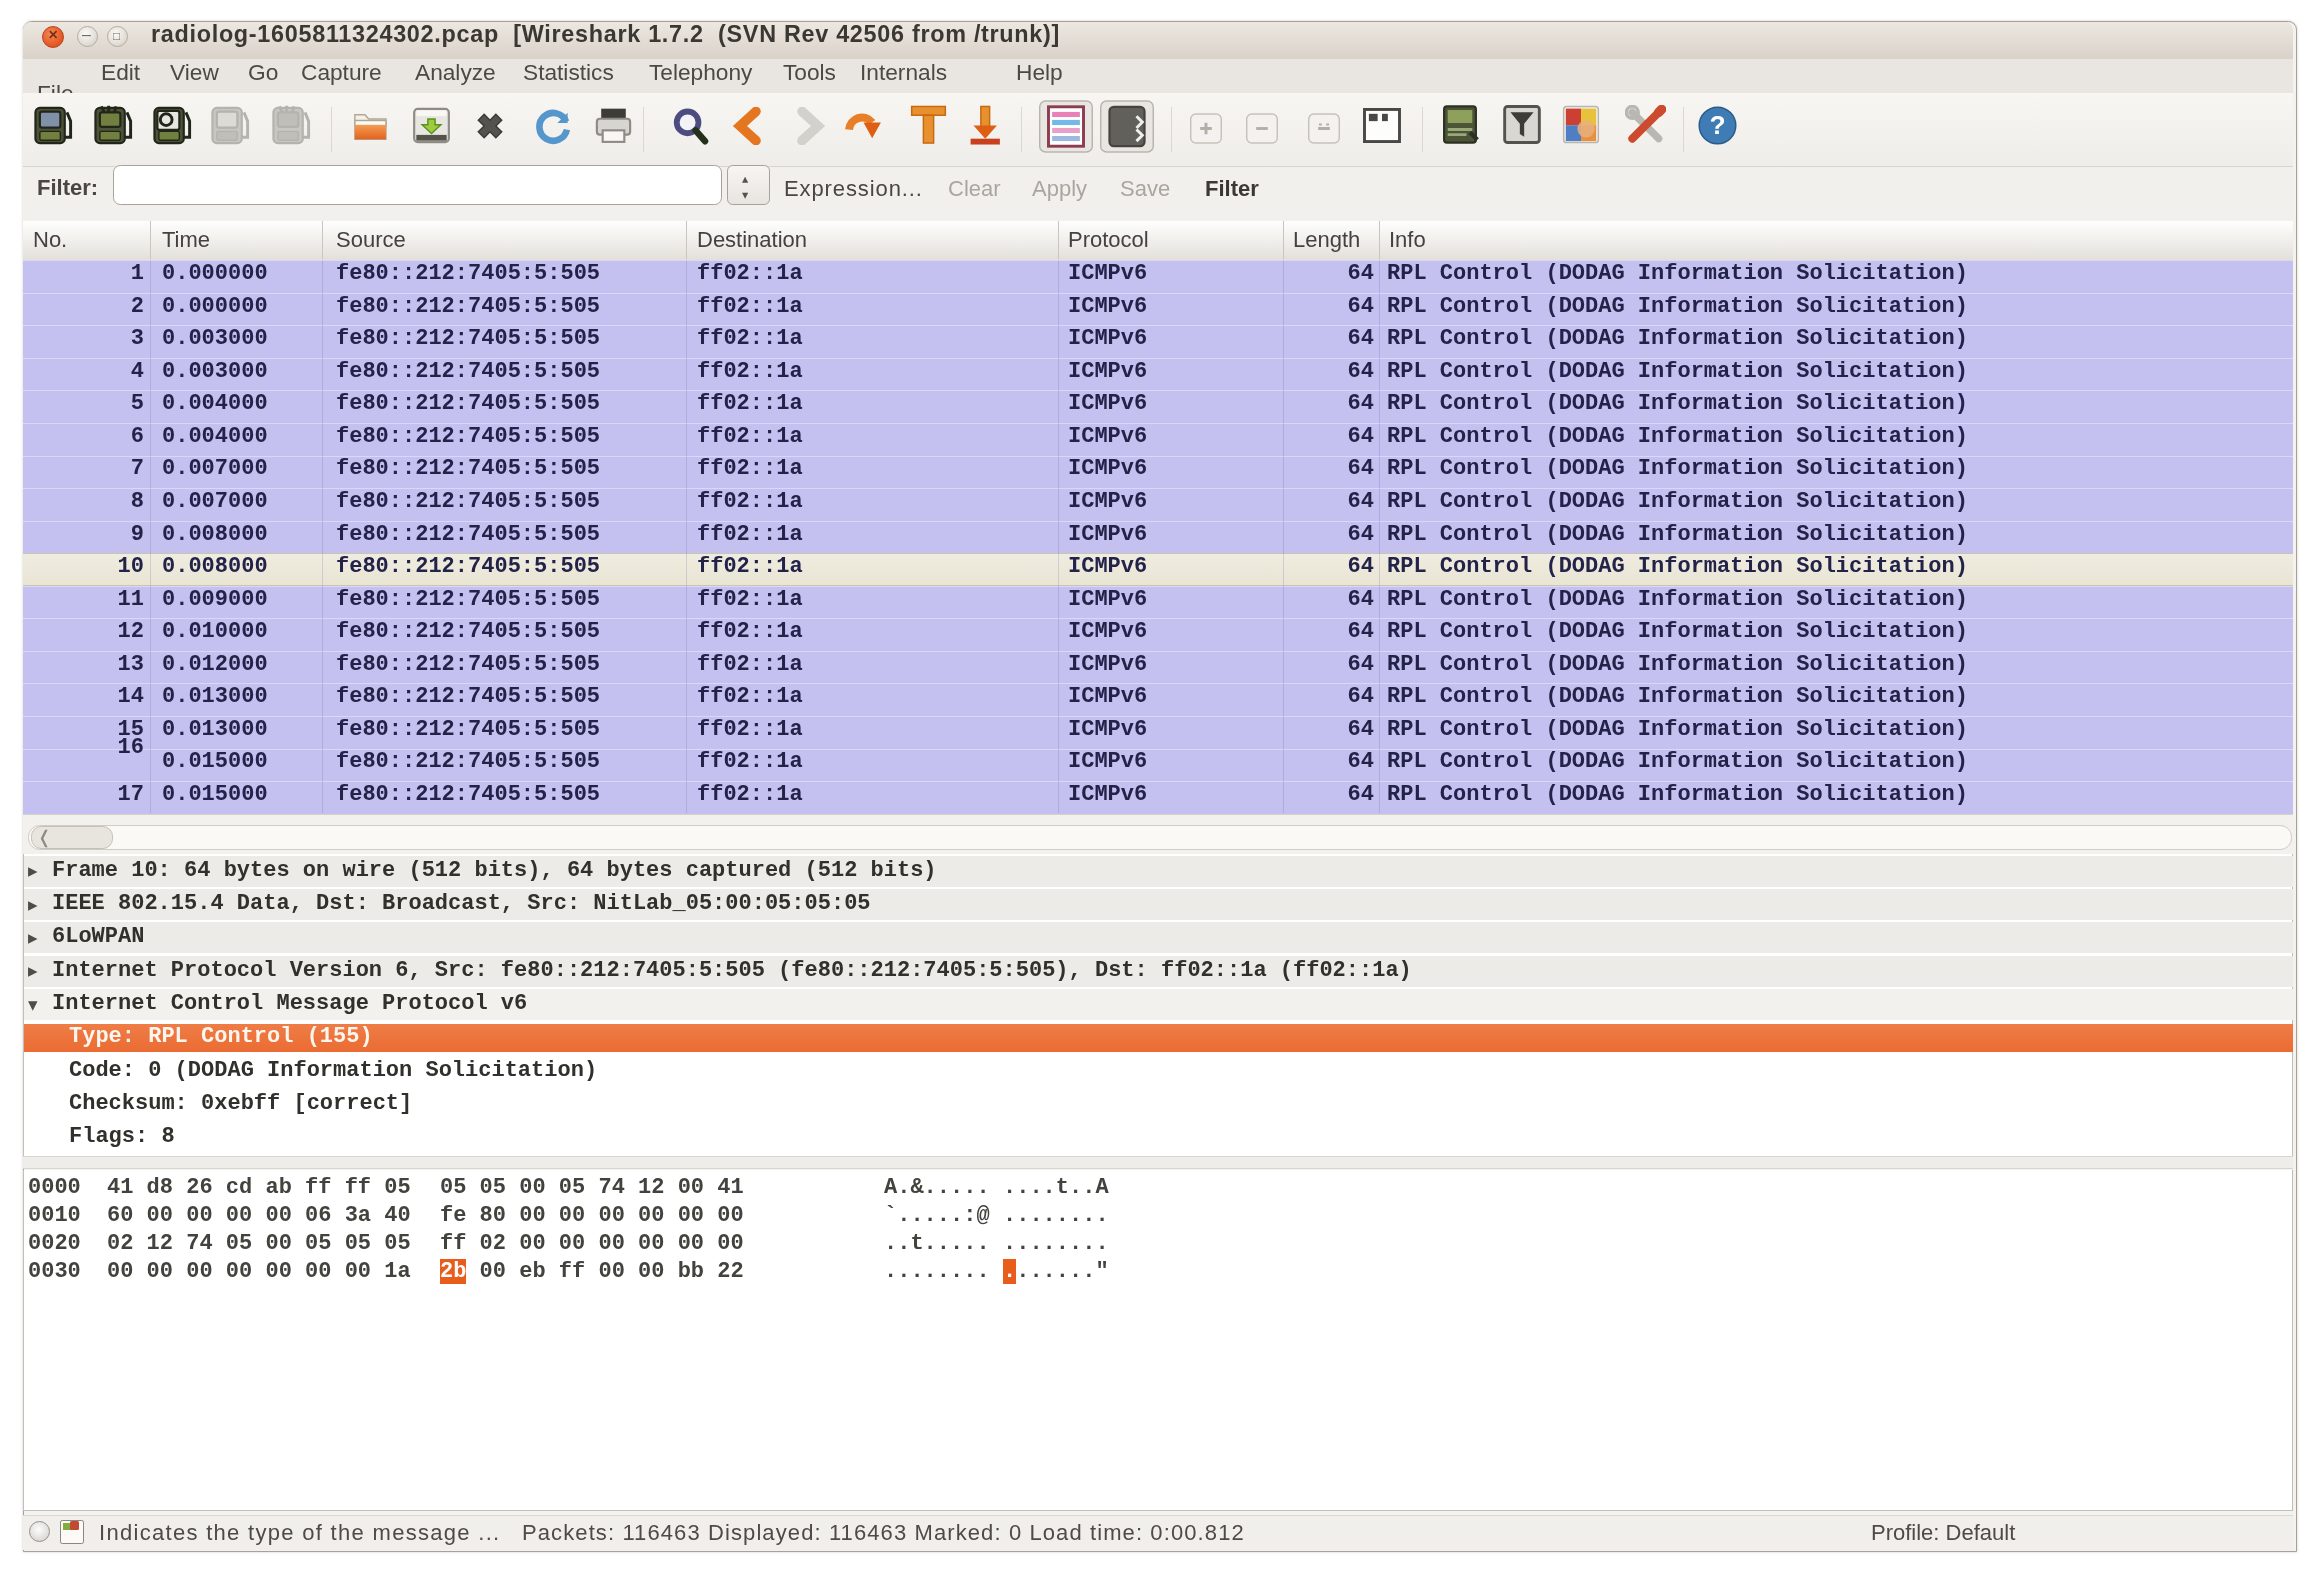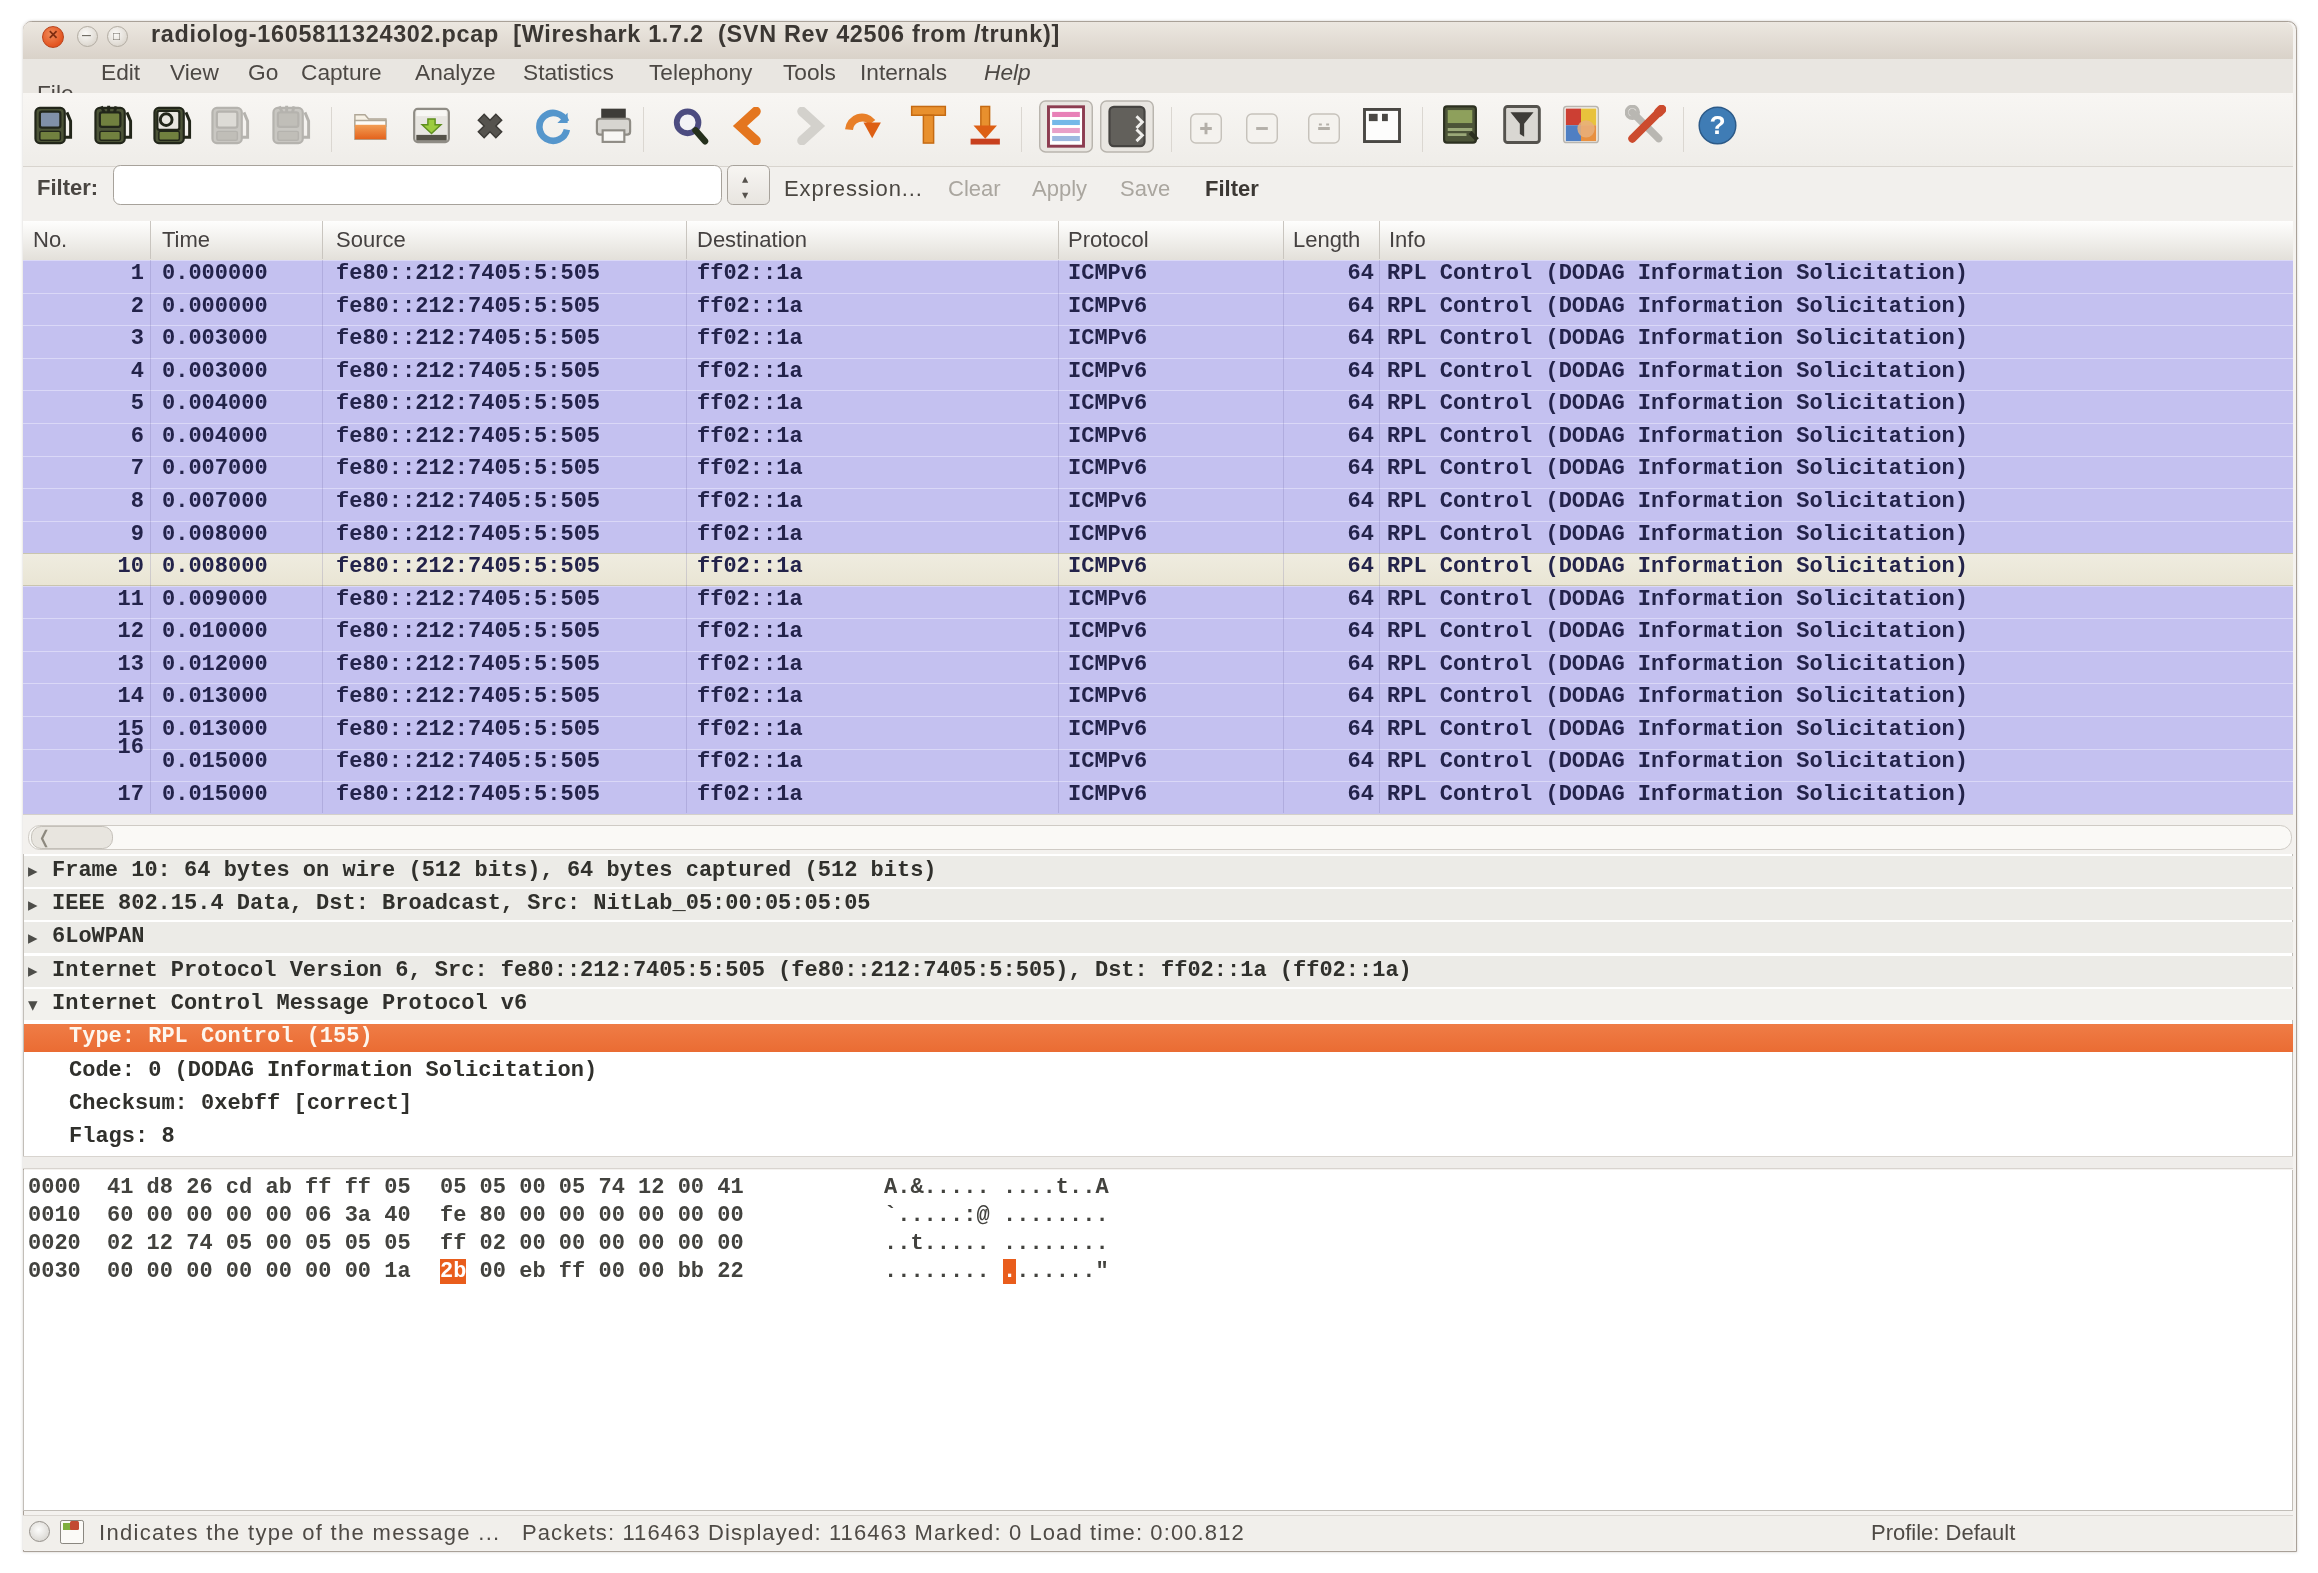--- a/index.html
+++ b/index.html
@@ -27,21 +27,21 @@
 <div class="abs menu" style="left:37px;top:44px;margin-top:36px;">File</div>
 <div class="abs menu" style="left:101px;top:59px;">Edit</div>
 <div class="abs menu" style="left:170px;top:59px;">View</div>
 <div class="abs menu" style="left:248px;top:59px;">Go</div>
 <div class="abs menu" style="left:301px;top:59px;">Capture</div>
 <div class="abs menu" style="left:415px;top:59px;">Analyze</div>
 <div class="abs menu" style="left:523px;top:59px;">Statistics</div>
 <div class="abs menu" style="left:649px;top:59px;">Telephony</div>
 <div class="abs menu" style="left:783px;top:59px;">Tools</div>
 <div class="abs menu" style="left:860px;top:59px;">Internals</div>
-<div class="abs menu" style="left:984px;top:59px;font-style:italic;">Help</div>
+<div class="abs menu" style="left:1016px;top:59px;">Help</div>
 <div class="abs" style="left:23.4px;top:93px;width:2270px;height:73px;background:linear-gradient(#f8f6f3,#efede9);border-bottom:0.7px solid #d8d4ce;"></div>
 <div class="abs" style="left:331px;top:107px;width:0.7px;height:45px;background:#dbd7d1;"></div>
 <div class="abs" style="left:643px;top:107px;width:0.7px;height:45px;background:#dbd7d1;"></div>
 <div class="abs" style="left:1021px;top:107px;width:0.7px;height:45px;background:#dbd7d1;"></div>
 <div class="abs" style="left:1171px;top:107px;width:0.7px;height:45px;background:#dbd7d1;"></div>
 <div class="abs" style="left:1422px;top:107px;width:0.7px;height:45px;background:#dbd7d1;"></div>
 <div class="abs" style="left:1683px;top:107px;width:0.7px;height:45px;background:#dbd7d1;"></div>
 <svg class="abs" style="left:34px;top:105px;" width="41" height="41" viewBox="0 0 56 56">
     <rect x="2" y="4" width="40" height="48" rx="6" fill="#4c5438" stroke="#22261a" stroke-width="3"></rect>
     <rect x="8" y="9" width="28" height="22" rx="3" fill="#8090a8" stroke="#22261a" stroke-width="3"></rect>

